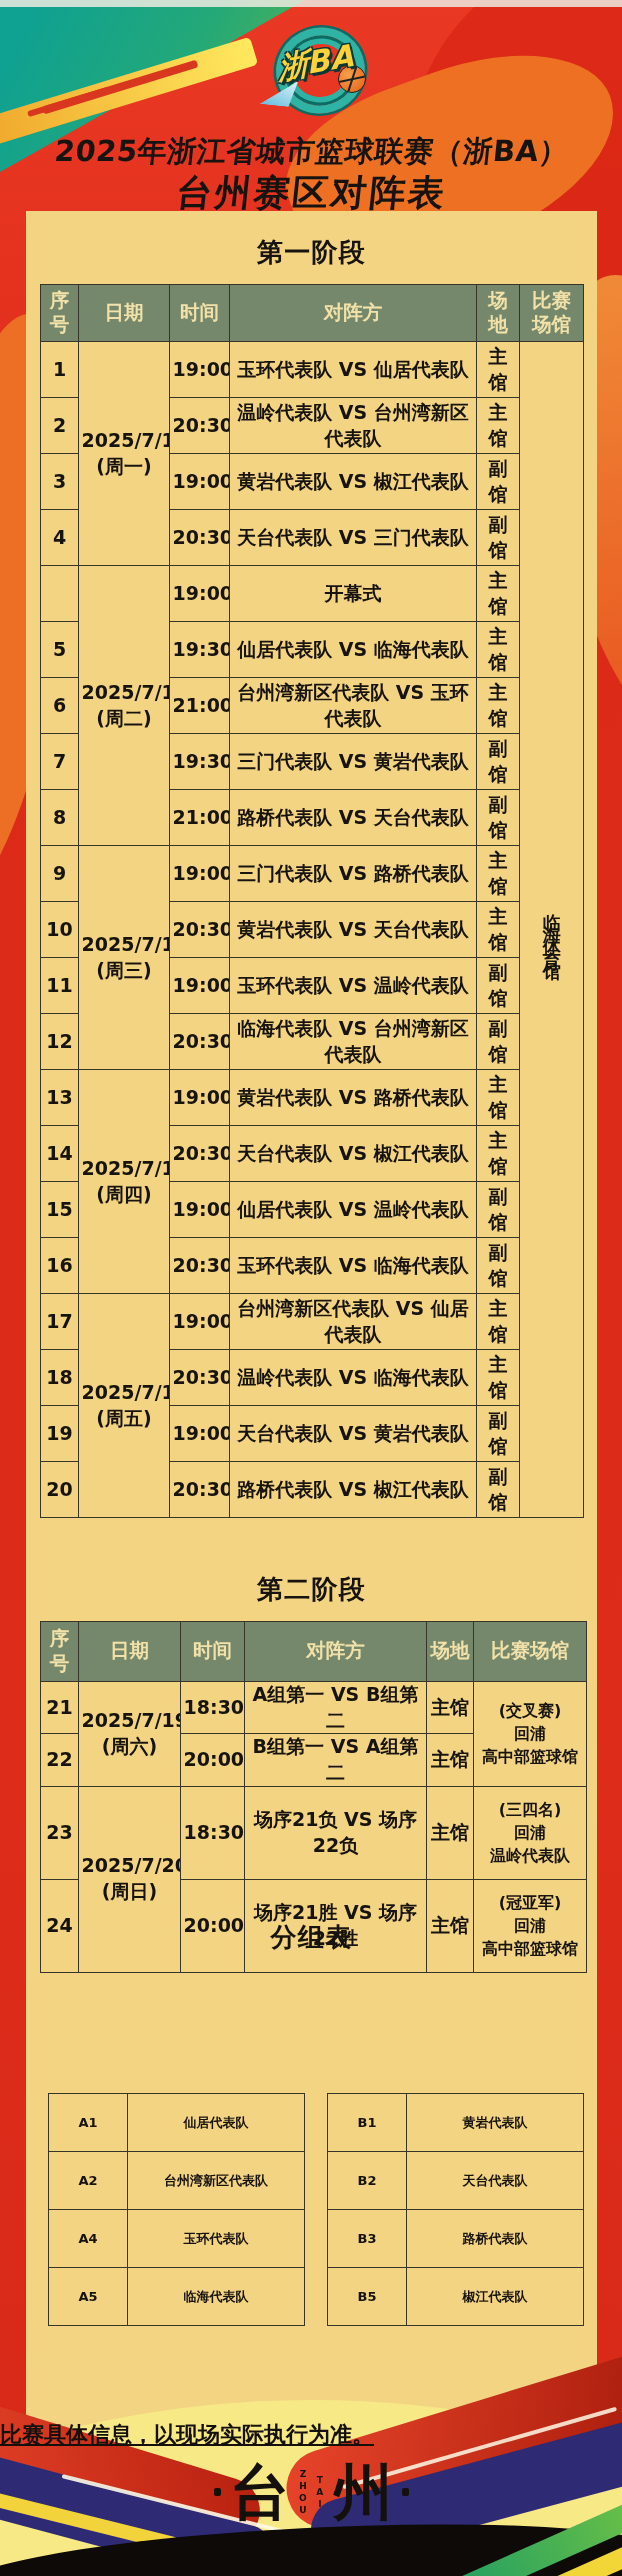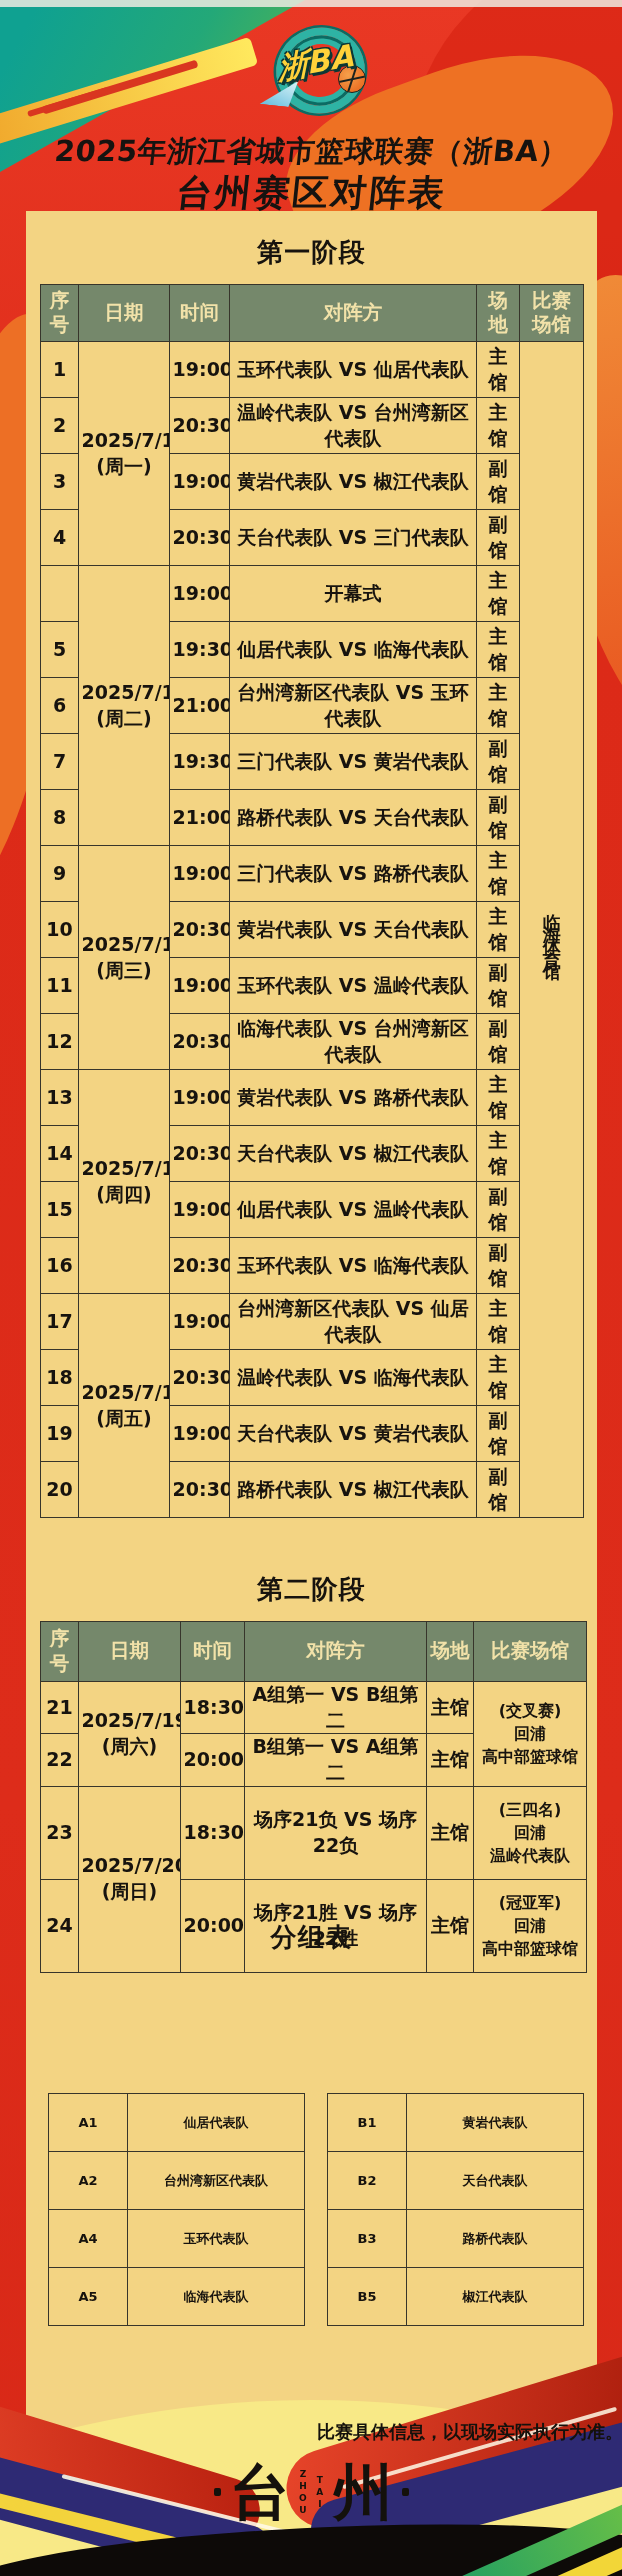--- a/index.html
+++ b/index.html
@@ -76,21 +76,21 @@
      background:linear-gradient(60deg,#e8452a,#b7200f);border-radius:39px;}
   .band-navy-left{left:-97px;top:2483px;width:376px;height:60px;transform:rotate(15deg);background:#2e2a74;border-radius:32px;}
   .white-curve-left{left:58px;top:2507px;width:272px;height:3.9px;transform:rotate(14deg);background:rgba(255,250,230,.9);border-radius:1.9px;}
   .slash-yellow-left{left:-19.5px;top:2514px;width:201px;height:14.3px;transform:rotate(14deg);background:#f3d33c;border-radius:7.1px;}
   .black-bottom{left:-45px;top:2527px;width:720px;height:123px;transform:rotate(-4deg);background:#0d0a08;
      border-radius:40% 60% 0 0 / 30% 45% 0 0;}
   .slash-green-right{left:441px;top:2529px;width:259px;height:26px;transform:rotate(-24deg);
      background:linear-gradient(90deg,#1f9e63,#7fc93e);border-radius:13px;}
   .slash-yellow-right{left:493px;top:2558px;width:214px;height:19.5px;transform:rotate(-24deg);background:#f2d638;border-radius:9.7px;}
   
-  .footer-note{position:absolute;left:0;top:2420px;width:623px;text-align:right;font-size:18px;font-weight:600;color:#14110c;z-index:6;}
+  .footer-note{position:absolute;left:0;top:2420px;width:623px;text-align:left;font-size:22px;font-weight:600;color:#14110c;z-index:6;text-decoration:underline;}
   .city-logo{position:absolute;left:0;top:2462px;width:623px;display:flex;justify-content:center;align-items:center;gap:9px;z-index:6;color:#14110c;}
   .city-dot{width:7.1px;height:7.1px;background:#14110c;border-radius:1.9px;}
   .city-char{font-size:60px;font-weight:900;line-height:1;}
   .city-letters{display:flex;flex-direction:column;align-items:center;gap:1.9px;font-size:9px;font-weight:700;letter-spacing:0.6px;}
 </style>
 </head>
 <body>
 
 <div id="page">
 

